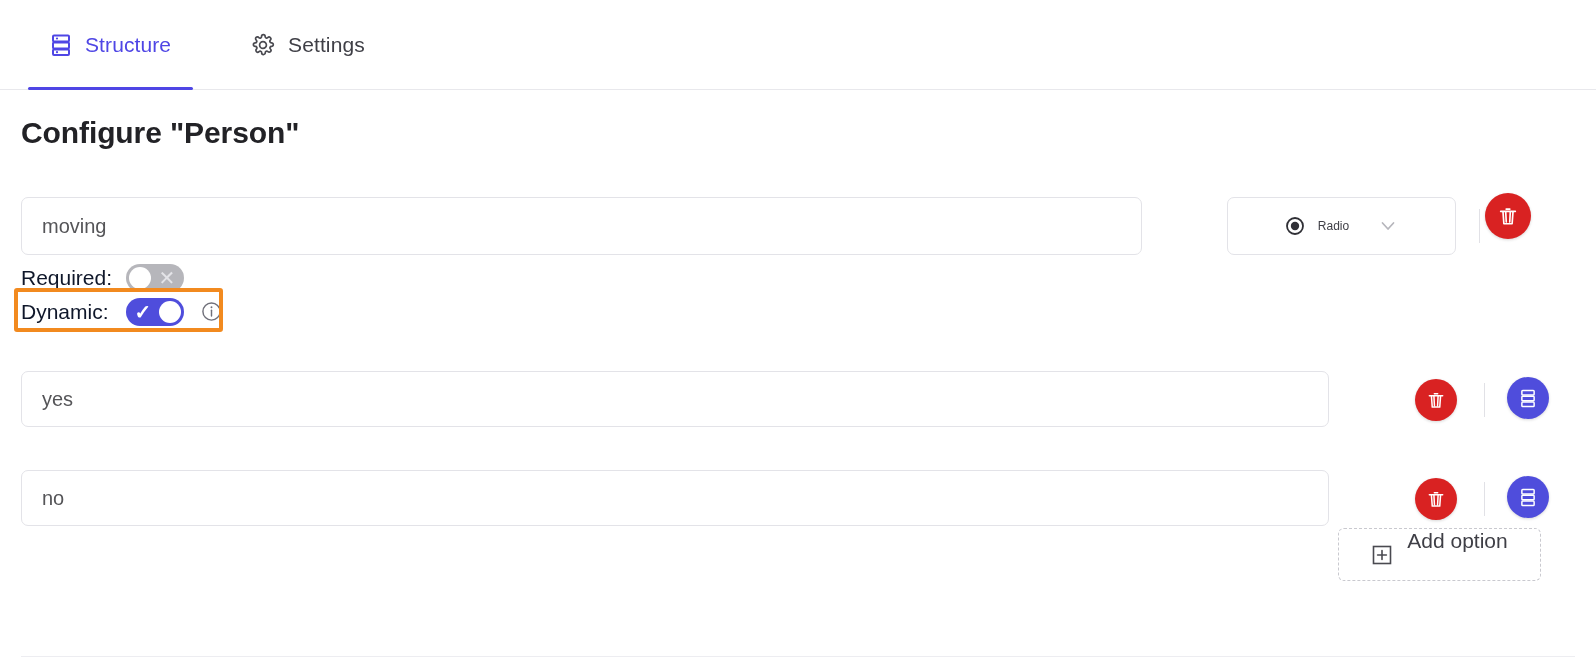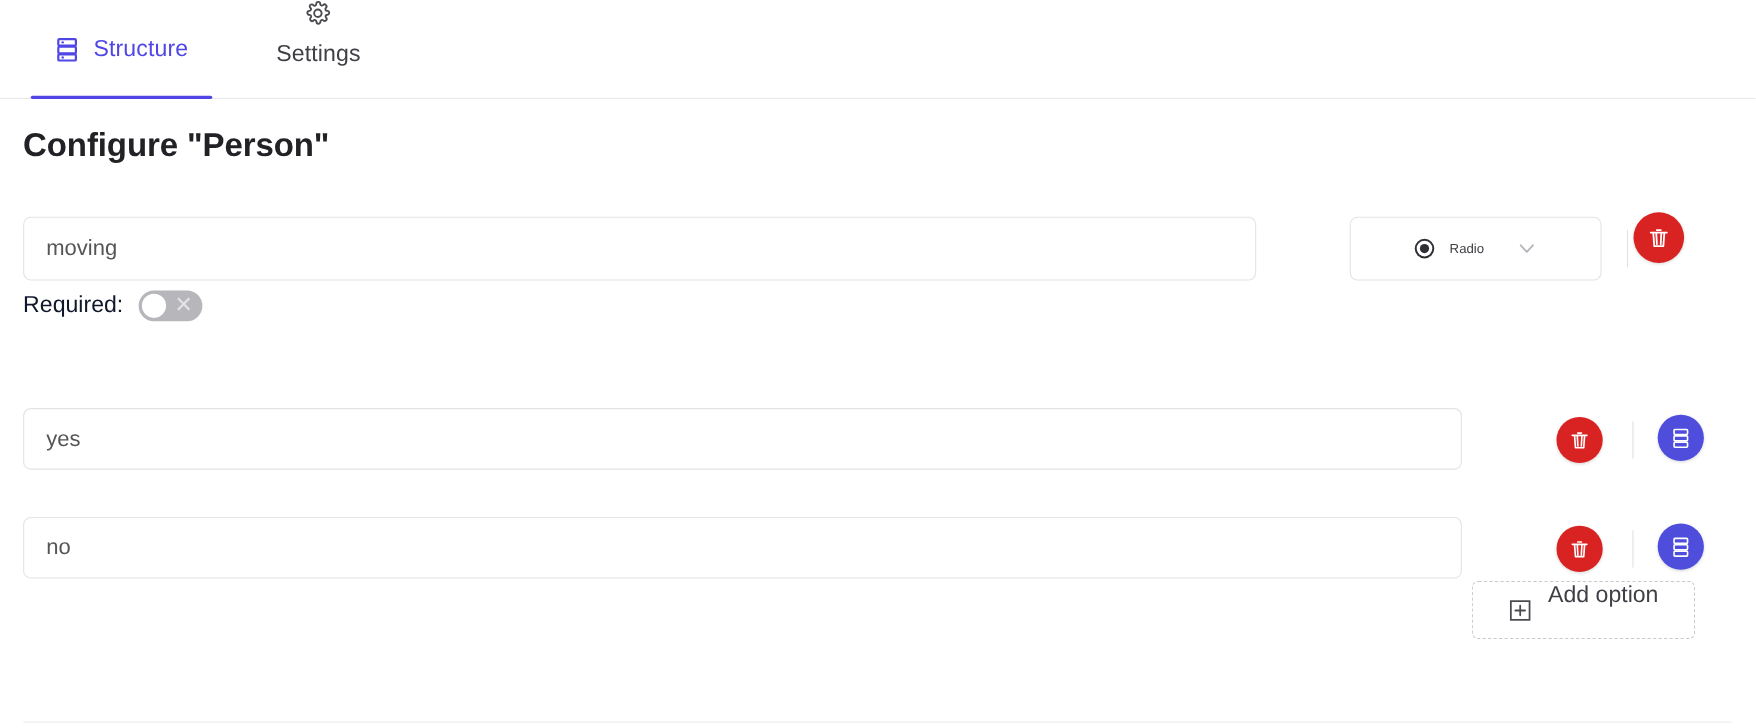--- a/index.html
+++ b/index.html
@@ -20,21 +20,21 @@
   }
   .tab {
     position: relative;
     display: flex; align-items: center; gap: 13px;
     height: 90px; padding: 0 22px;
     cursor: pointer; user-select: none;
   }
   .tab-label { font-size: 21px; letter-spacing: .1px; }
   .tab-structure { margin-left: 28px; align-items: center; }
   .tab-structure .tab-label { color: #4f46e5; font-weight: 500; }
-  .tab-settings { margin-left: 36px; flex-direction: column; }
+  .tab-settings { margin-left: 36px; }
   .tab-settings .tab-label { color: #3f3f46; font-weight: 400; }
   .tab-underline {
     position: absolute; left: 0; right: 0; bottom: 0; height: 3px;
     background: #4f46e5; border-radius: 2px;
   }
   .ico { display: inline-flex; align-items: center; justify-content: center; }
 
   
   .title {
     position: absolute; left: 21px; top: 116px;
@@ -202,20 +202,35 @@
   <div class="toggles">
 
     <div class="toggle-row">
       <span class="toggle-label">Required:</span>
       <div class="switch off">
         <span class="knob"></span>
         <span class="mark" style="color:#e4e4e8; font-size:20px;">✕</span>
       </div>
     </div>
 
+    <div class="toggle-row" style="position:relative;">
+      <span class="highlight-box"></span>
+      <span class="toggle-label">Dynamic:</span>
+      <div class="switch on">
+        <span class="mark" style="color:#ffffff; font-size:20px; font-weight:700;">✓</span>
+        <span class="knob"></span>
+      </div>
+      <span class="info-icon">
+        <svg width="21" height="21" viewBox="0 0 22 22" fill="none">
+          <circle cx="11" cy="11" r="9" stroke="#70707a" stroke-width="1.5"></circle>
+          <circle cx="11" cy="6.6" r="1" fill="#70707a"></circle>
+          <path d="M11 9.6v6.2" stroke="#70707a" stroke-width="1.5" stroke-linecap="round"></path>
+        </svg>
+      </span>
+    </div>
   </div>
 
   <div class="option-row" style="top:371px;">
     <input class="option-input" type="text" value="yes" style="">
 
     <button class="round-btn btn-red" style="left:1394px; top:8px; width:42px; height:42px;">
       <span class="ico">
         <svg width="20" height="20" viewBox="0 0 24 24" fill="none">
           <path d="M4 7h16M10 4.5h4M9.5 7.5l.6 11M14.5 7.5l-.6 11M6.5 7l1 13.5h9L17.5 7" stroke="#fff" stroke-width="1.8" stroke-linecap="round" stroke-linejoin="round"></path>
         </svg>

